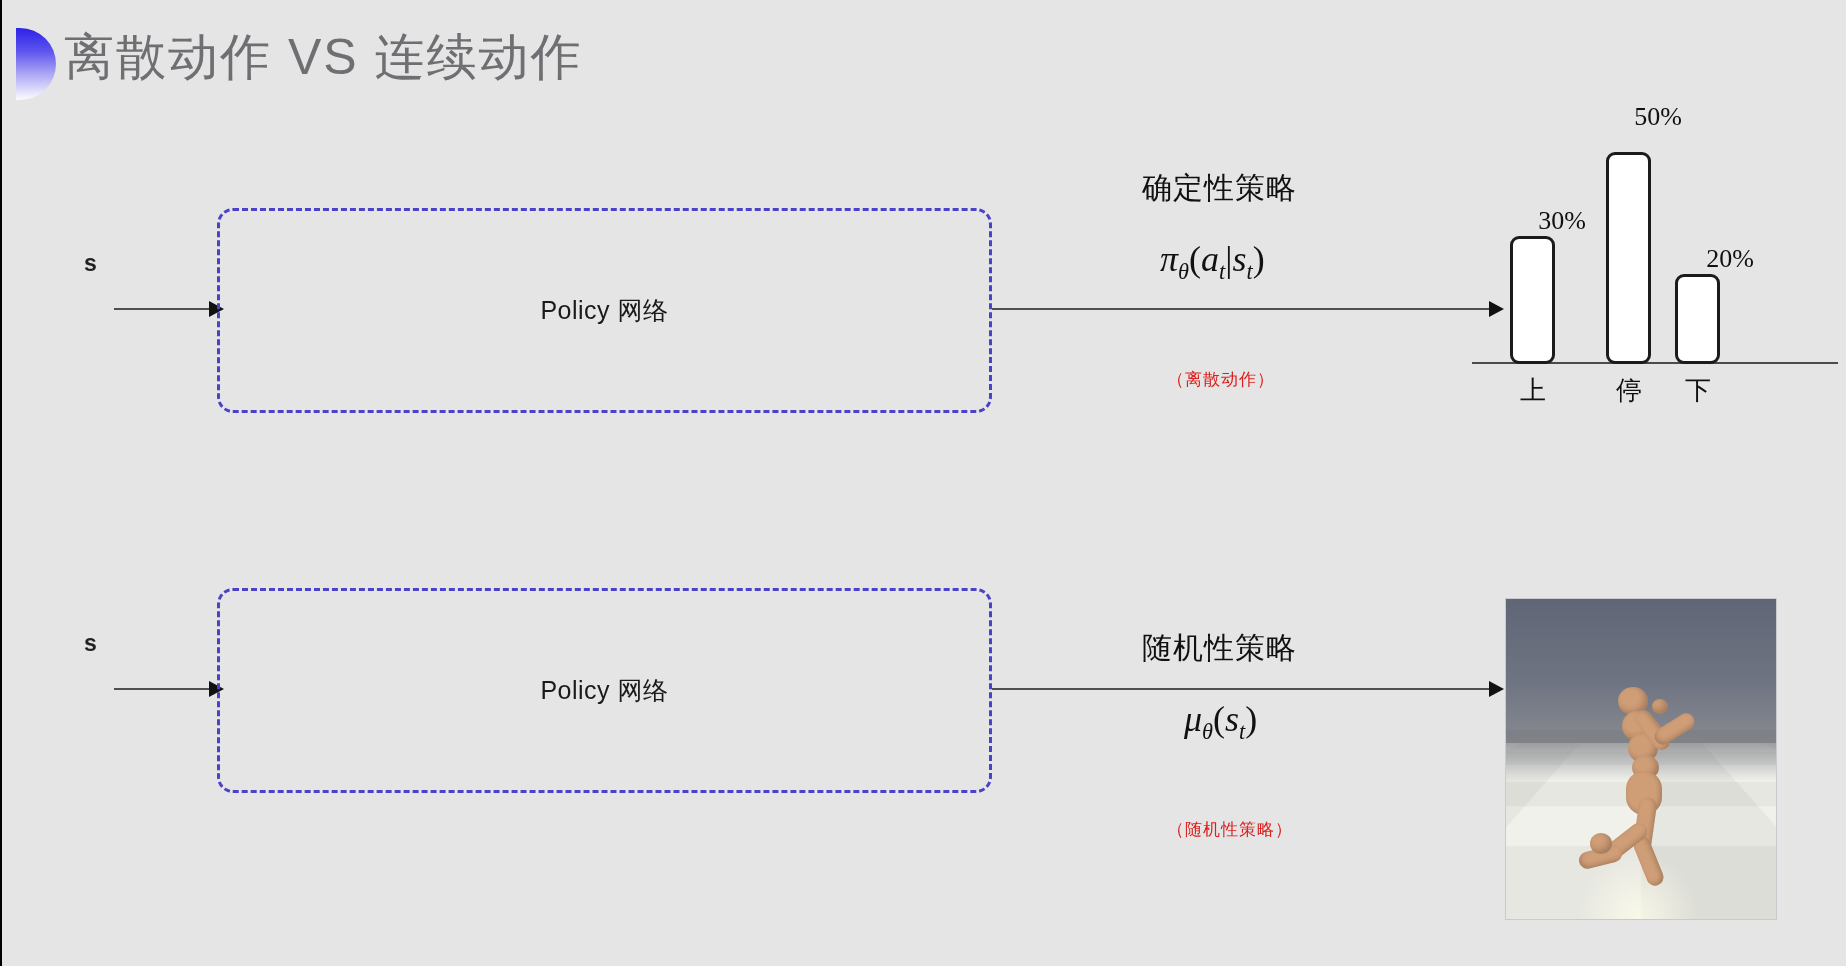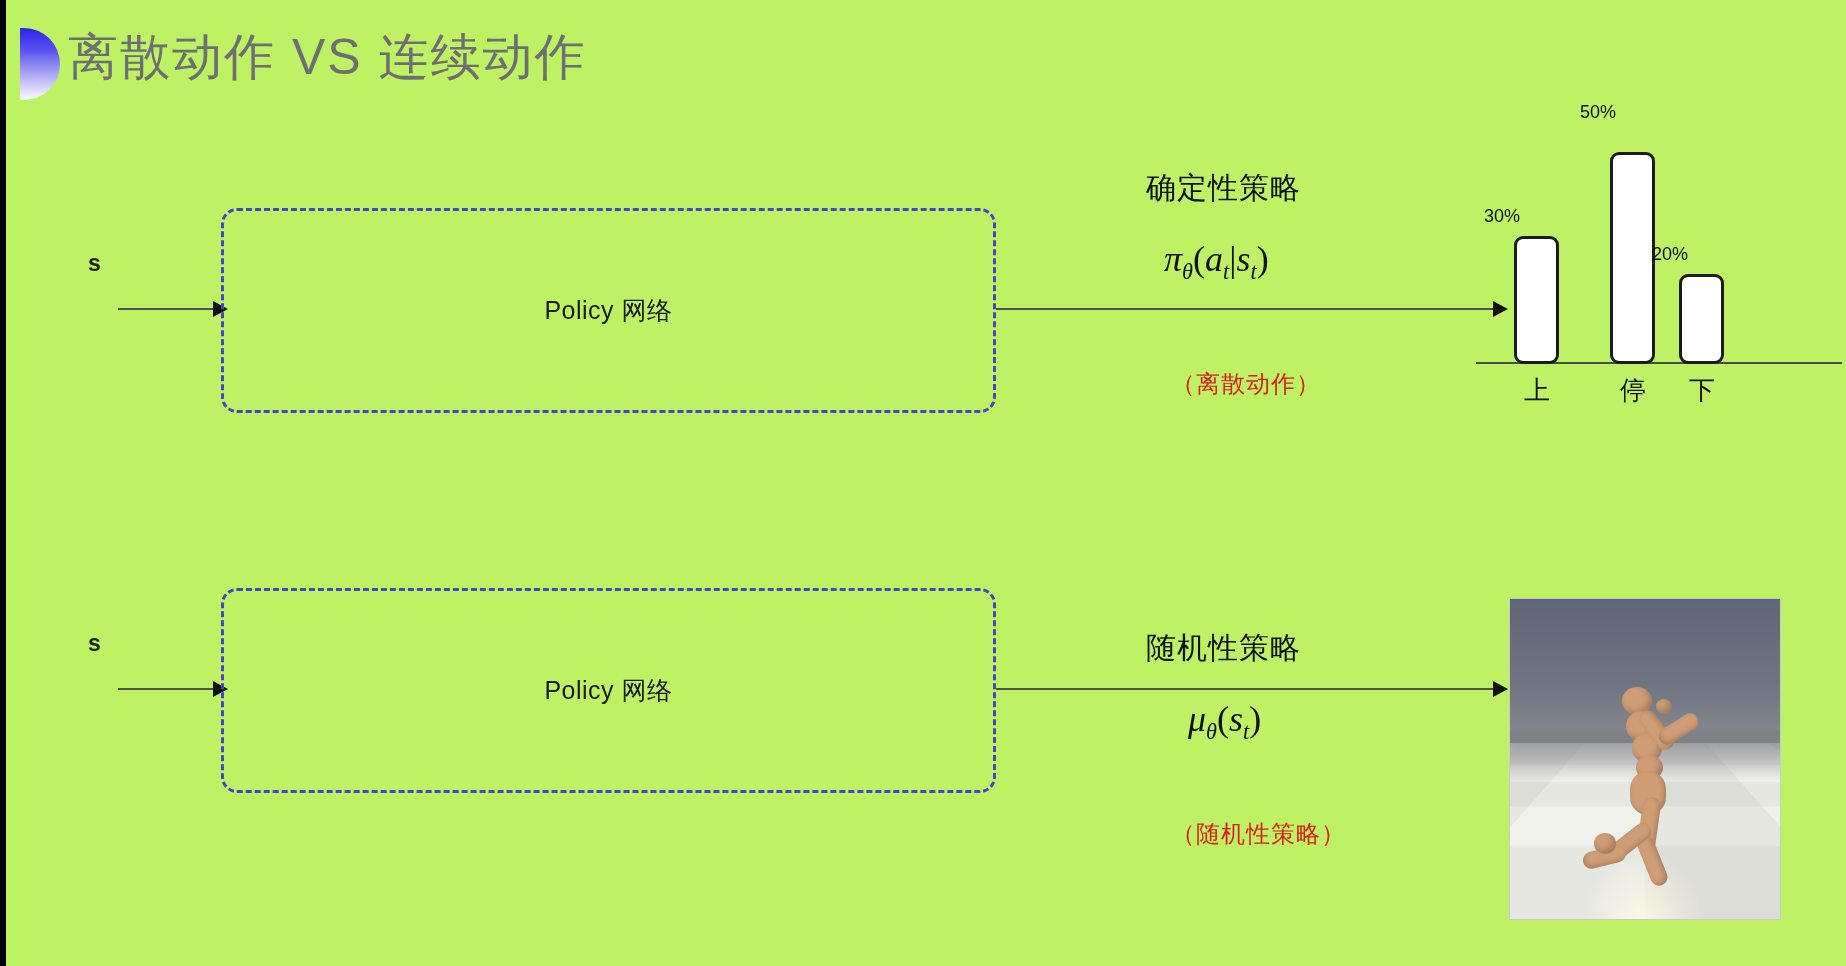--- a/index.html
+++ b/index.html
@@ -3,21 +3,21 @@
 <meta charset="utf-8">
 <style>
   html,body{margin:0;padding:0;}
   body{
     width:1846px;height:966px;
     background:#ffffff;
     font-family:"Liberation Sans","DejaVu Sans",sans-serif;
     overflow:hidden;
     position:relative;
   }
-  .slide{position:absolute;inset:0;background:#bef264;border-left:6px solid #000000;box-sizing:border-box;}
+  .slide{position:absolute;inset:0;background:#e5e5e5;border-left:2px solid #000000;box-sizing:border-box;}
 
   
   .title-bullet{
     position:absolute;left:14px;top:28px;width:40px;height:72px;
     background:linear-gradient(to bottom,#2d22e8 0%,#5d54ee 32%,#a7a2f4 62%,#ebeafc 92%,#fbfbfe 100%);
     border-radius:0 40px 40px 0;
   }
   .page-title{
     position:absolute;left:62px;top:24px;
     font-size:50px;color:#6f6f73;letter-spacing:2px;white-space:nowrap;
@@ -47,33 +47,33 @@
     position:absolute;font-size:30px;color:#111;white-space:nowrap;letter-spacing:1px;
   }
   .policy-formula{
     position:absolute;white-space:nowrap;color:#111;
     font-family:"Liberation Serif","DejaVu Serif",serif;
     font-style:italic;font-size:36px;
   }
   .policy-formula sub{font-size:.62em;font-style:italic;}
   .policy-formula .up{font-style:normal;}
   .policy-note{
-    position:absolute;font-size:24px;color:#d9201d;white-space:nowrap;letter-spacing:1px;
+    position:absolute;font-size:17px;color:#d9201d;white-space:nowrap;letter-spacing:1px;
   }
 
   
   .barchart{position:absolute;}
   .bc-axis{position:absolute;left:0;bottom:46px;height:2px;background:#4b4b4b;width:100%;}
   .bc-bar{
     position:absolute;bottom:46px;background:#fff;
     border:3px solid #1b1b1b;border-radius:9px;box-sizing:border-box;
   }
   .bc-value{
-    position:absolute;font-size:18px;color:#111;text-align:left;white-space:nowrap;
-    font-family:Liberation Sans, sans-serif;
+    position:absolute;font-size:26px;color:#111;text-align:right;white-space:nowrap;
+    font-family:Liberation Serif, serif;
   }
   .bc-cat{
     position:absolute;bottom:2px;font-size:26px;color:#111;text-align:center;white-space:nowrap;
   }
 
   
   .sim{
     position:absolute;overflow:hidden;background:#6e7382;
     border:1px solid #c9c9cf;box-sizing:border-box;
   }

